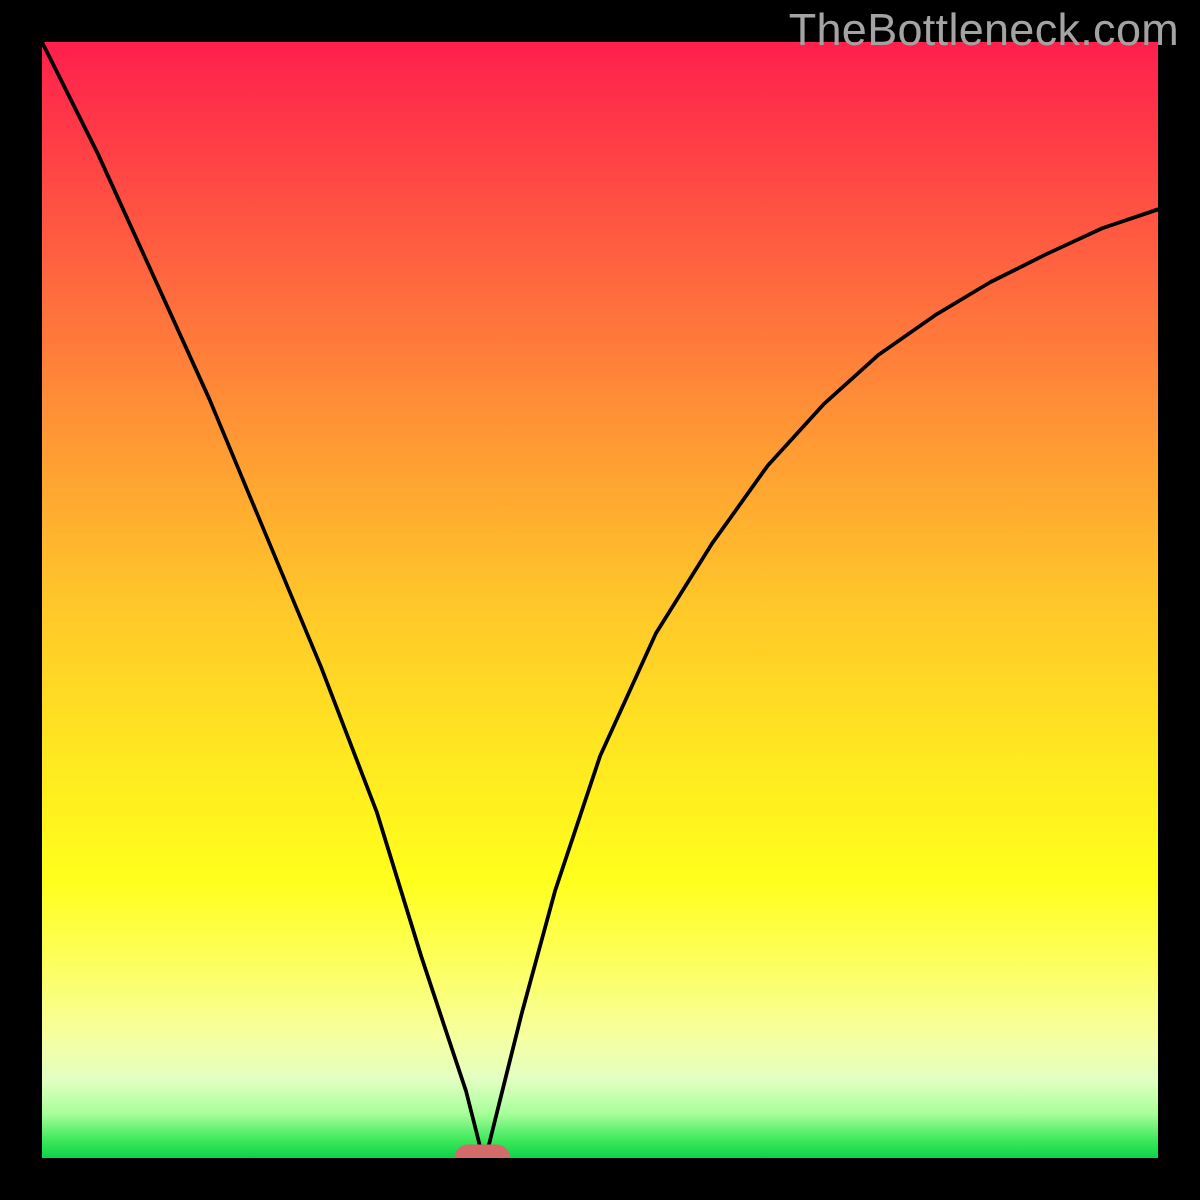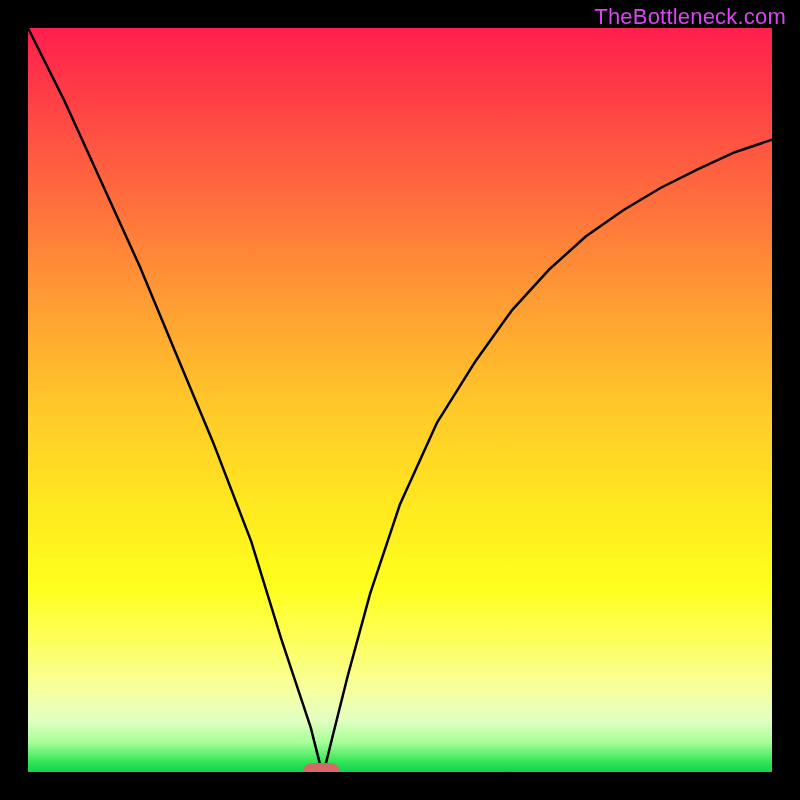--- a/index.html
+++ b/index.html
@@ -51,22 +51,22 @@
   .marker {
     position: absolute;
     height: 18px;
     border-radius: 9px;
     background: #d46a6a;
   }
   .watermark {
     position: absolute;
     top: 4px;
     right: 14px;
-    color: #d946ef;
-    font-size: 22px;
+    color: #a3a3a3;
+    font-size: 30px;
     font-weight: 400;
     letter-spacing: 0.2px;
   }
 </style>
 </head>
 <body>
 
 <div class="outer">
 
   <div class="plot-area">

